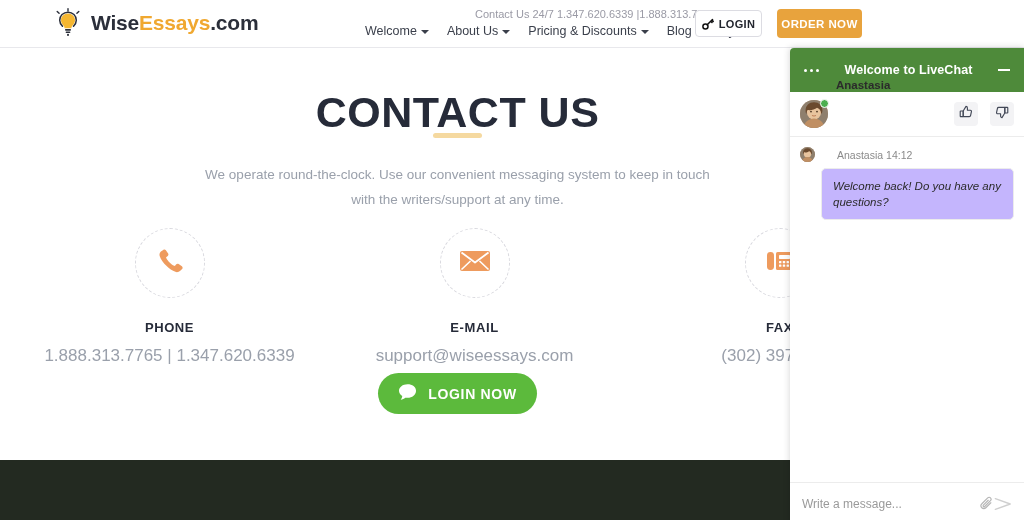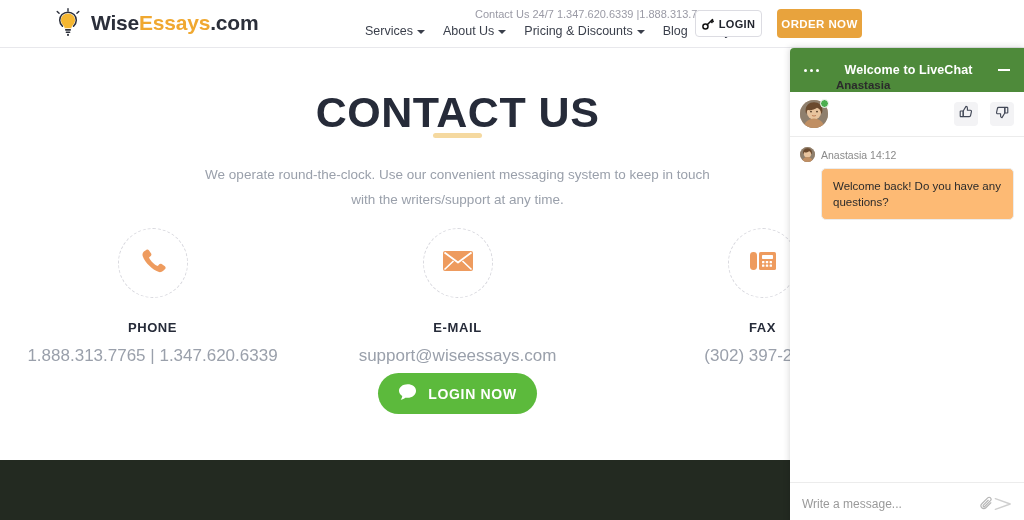--- a/index.html
+++ b/index.html
@@ -70,21 +70,21 @@
   .title-rule {
     position: absolute; top: 85px; left: 433px; width: 49px; height: 5px;
     background: #f5d9a0; border-radius: 3px;
   }
   .lede {
     position: absolute; top: 114px; left: 192px; width: 531px;
     text-align: center; font-size: 13.5px; line-height: 25px; color: #9aa0ab;
   }
 
   .cards {
-    position: absolute; top: 180px; left: 0; width: 915px;
+    position: absolute; top: 180px; left: 17px; width: 915px;
     display: flex; justify-content: space-around; align-items: flex-end;
   }
   .card { width: 250px; display: flex; flex-direction: column; align-items: center; }
   .card-circle {
     width: 70px; height: 70px; border-radius: 50%;
     border: 1px dashed #d8d8de;
     display: flex; align-items: center; justify-content: center;
   }
   .card-title {
     margin-top: 22px; font-size: 13px; font-weight: bold;
@@ -140,27 +140,27 @@
   }
   .agent-meta { flex: 1; min-width: 0; }
   .agent-name { font-size: 11.5px; font-weight: bold; color: #2b2b2b; line-height: 14px; }
   .agent-role { font-size: 11px; color: #6b6b6b; line-height: 14px; margin-top: 44px; }
   .rate-btn {
     width: 24px; height: 24px; border-radius: 4px; background: #f3f3f5;
     display: flex; align-items: center; justify-content: center; cursor: pointer;
   }
 
   .chat-body { flex: 1; background: #fff; padding: 10px 10px 0 10px; overflow: hidden; }
-  .msg-meta { display: flex; align-items: center; gap: 6px; margin-bottom: 6px; }
+  .msg-meta { display: flex; align-items: center; gap: 22px; margin-bottom: 6px; }
   .msg-avatar { width: 15px; height: 15px; border-radius: 50%; overflow: hidden; background:#c9a88c; }
   .msg-author { font-size: 10.5px; color: #8a8a8a; }
   .bubble {
-    margin-left: 21px; background: #fdba74; border: 1px solid #ececec;
+    margin-left: 21px; background: #c4b5fd; border: 1px solid #ececec;
     border-radius: 5px; padding: 9px 11px; font-size: 11.5px;
-    line-height: 16px; color: #2b2b2b;
+    line-height: 16px; color: #2b2b2b; font-style: italic;
   }
 
   .chat-input {
     height: 43px; border-top: 1px solid #ececec; display: flex;
     align-items: center; padding: 0 12px; gap: 0; flex-shrink: 0; background:#fff;
   }
   .chat-input .ph { flex: 1; font-size: 12px; color: #9a9a9a; cursor: text; }
   .ic-btn { cursor: pointer; display: flex; align-items: center; }
 </style>
 </head>
@@ -182,21 +182,21 @@
           <path d="M5.2 4.4l1.9 1.9M26.8 4.4l-1.9 1.9M16 1.6v2.2" stroke="#2b2f3a" stroke-width="1.4" stroke-linecap="round" fill="none"></path>
         </svg>
       </span>
       <span class="logo-text"><span>Wise</span><span class="orange">Essays</span><span>.com</span></span>
     </div>
 
     <div class="contactline">Contact Us 24/7   1.347.620.6339 |1.888.313.7765</div>
 
     <div class="nav">
       <div class="nav-item">
-        <span>Services</span>
+        <span>Welcome</span>
         <i class="caret"></i>
       </div>
       <div class="nav-item">
         <span>About Us</span>
         <i class="caret"></i>
       </div>
       <div class="nav-item">
         <span>Pricing &amp; Discounts</span>
         <i class="caret"></i>
       </div>

